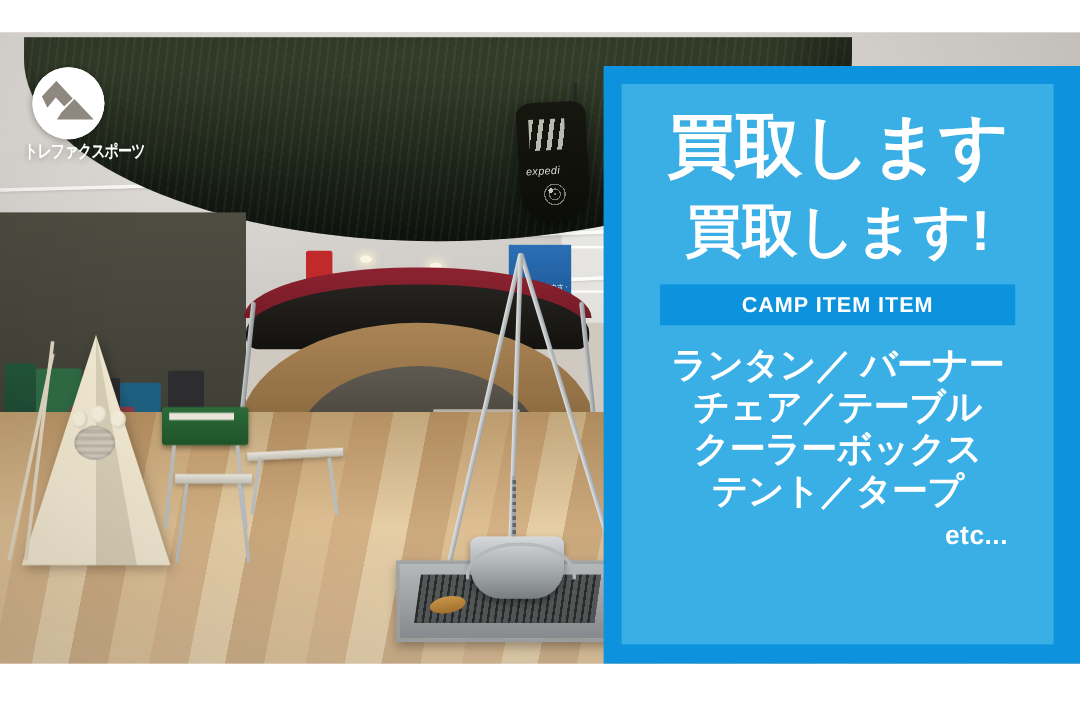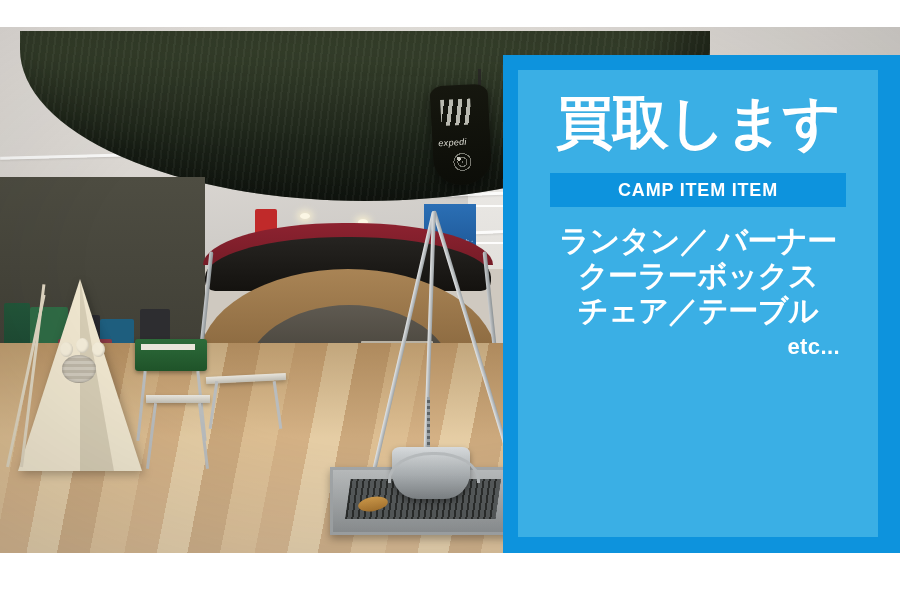--- a/index.html
+++ b/index.html
@@ -626,36 +626,58 @@
       <div class="fire-table"></div>
       <div class="grill-grate"></div>
       <div class="bread"></div>
       <div class="dutch-oven"></div>
       <div class="oven-handle"></div>
 
       <div class="vignette"></div>
     </div>
   </div>
 
+  <div class="logo">
+    <svg class="logo-mark" width="62" height="62" viewBox="0 0 62 62">
+      <path fill="#ffffff" d="M31 1 A30 30 0 1 1 30.9 1 Z
+               M31 6 A25 25 0 1 0 31.1 6 Z" opacity="0"></path>
+      <circle cx="31" cy="31" r="30" fill="#ffffff"></circle>
+      <path d="M6 28 L20 14 L30 26 L25 31 L19 25 L9 36 Z" fill="#6f6f68" opacity="0"></path>
+      <path d="M2 30 C2 14 14 2 31 2 C48 2 60 14 60 31 C60 48 48 60 31 60 C14 60 2 48 2 31 Z" fill="#ffffff"></path>
+      <g fill="#8c8c84">
+        <path d="M8 26 L21 13 L33 27 L27 33 L20 25 L12 34 Z" fill="none"></path>
+      </g>
+      <path d="M7.5 25 L20.5 12.5 L33.5 26.5 L26.5 32.5 L20 25.5 L12.5 34 Z" fill="#9a958c" opacity="0"></path>
+      <path d="M4 24 L20 9 L36 26 L27 34 L20 26 L10 37 Z" fill="#a8a29a" opacity="0"></path>
+      <path d="M1 31 A30 30 0 0 1 61 31 A30 30 0 0 1 1 31 Z" fill="#ffffff"></path>
+      <path d="M9 25.5 L21 12.5 L34.5 27 L27.5 33.5 L20.5 26 L13.5 34.5 Z" fill="#b3aea6"></path>
+      <path d="M26 38.5 L36 28 L51.5 44 L22 44 Z" fill="#b3aea6"></path>
+      <path d="M9 25.5 L21 12.5 L34.5 27 L27.5 33.5 L20.5 26 L13.5 34.5 Z" fill="#8e8880"></path>
+      <path d="M25 39 L36 27.5 L52 44.5 L21.5 44.5 Z" fill="#8e8880"></path>
+    </svg>
+    <div class="logo-text">トレファクスポーツ</div>
+  </div>
 
   <div class="panel">
     <div class="panel-inner">
       <div class="panel-content">
 
         <div class="headline-1">買取します</div>
 
+        <div class="headline-2">買取します!</div>
 
         <div class="gear-bar">
           <span class="gear-bar-label">CAMP ITEM ITEM</span>
         </div>
 
         <div class="item-list">
           <div class="item-line">ランタン／ バーナー</div>
+          <div class="item-line">チェア／テーブル</div>
           <div class="item-line">クーラーボックス</div>
-          <div class="item-line">チェア／テーブル</div>
+          <div class="item-line">テント／タープ</div>
         </div>
 
         <div class="etc">etc...</div>
 
       </div>
     </div>
   </div>
 
 </div>
 

